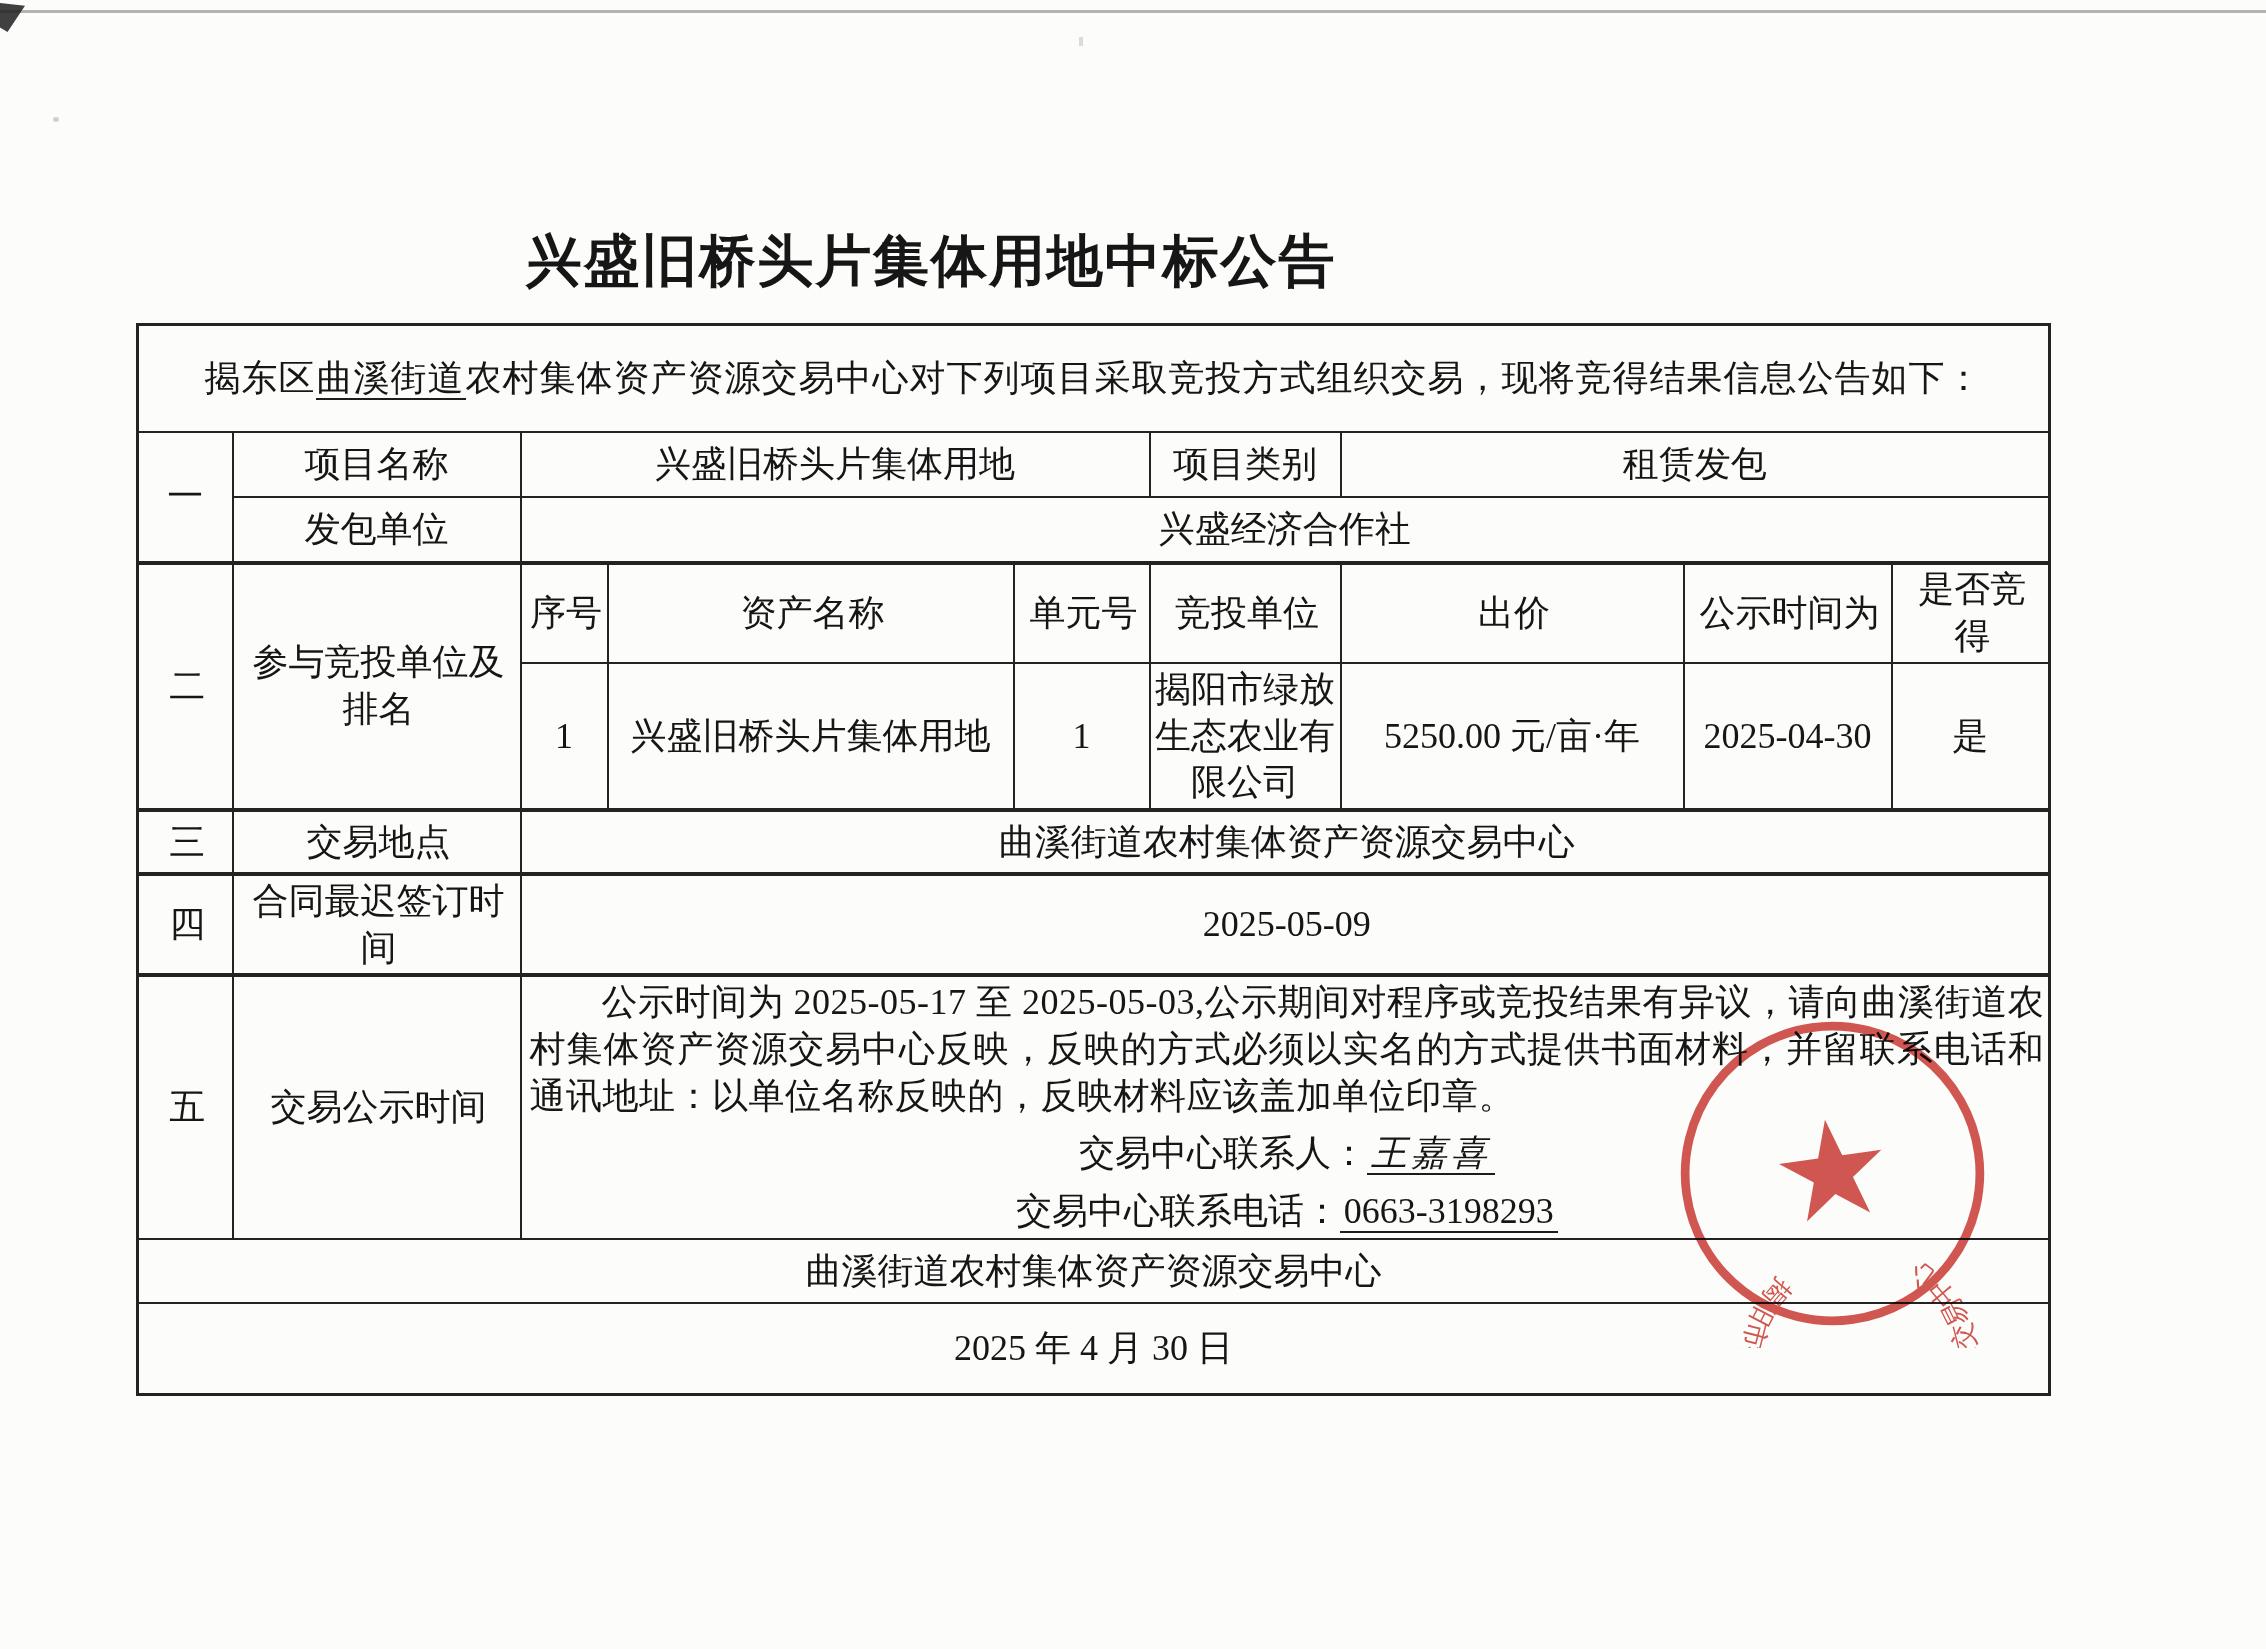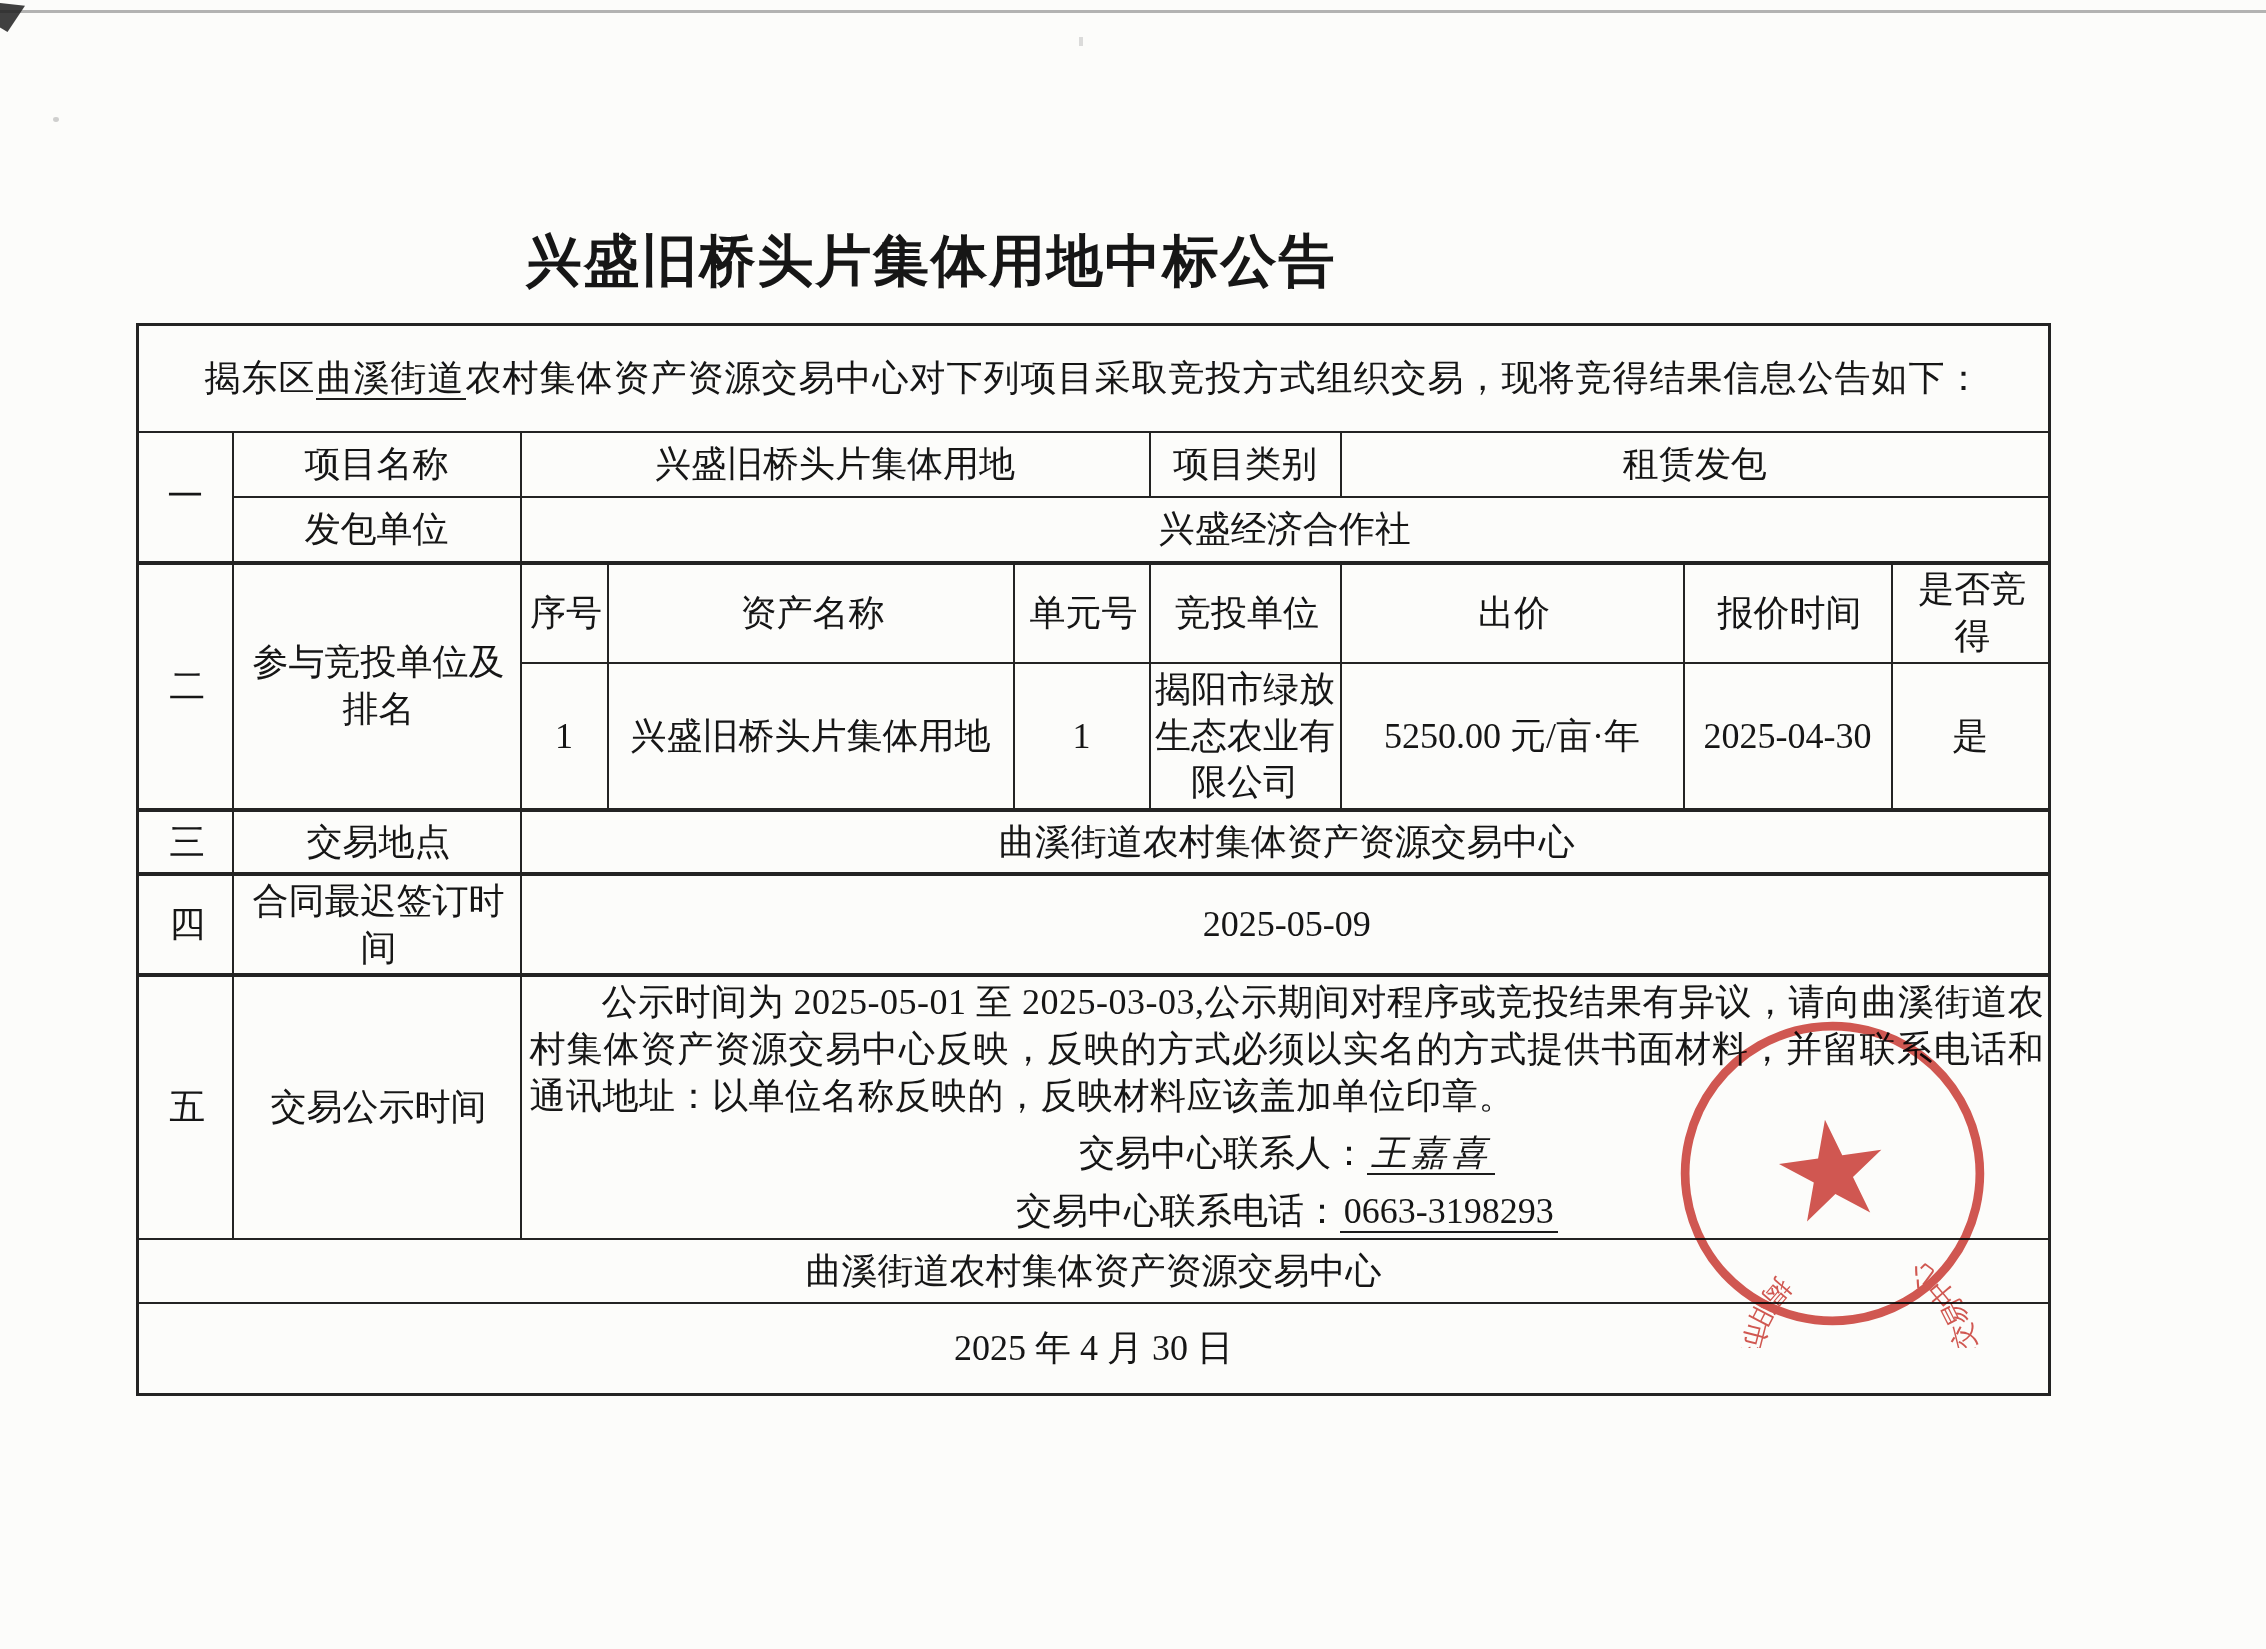--- a/index.html
+++ b/index.html
@@ -103,21 +103,21 @@
   </tr>
 
   <tr class="thick" style="height:68px">
     <td rowspan="2">二</td>
     <td rowspan="2">参与竞投单位及排名</td>
     <td class="tight">序号</td>
     <td>资产名称</td>
     <td class="tight">单元号</td>
     <td>竞投单位</td>
     <td>出价</td>
-    <td>报价时间</td>
+    <td>公示时间为</td>
     <td class="tight">是否竞得</td>
   </tr>
 
   <tr style="height:136px">
     <td>1</td>
     <td>兴盛旧桥头片集体用地</td>
     <td>1</td>
     <td>揭阳市绿放生态农业有限公司</td>
     <td class="nowrap">5250.00 元/亩·年</td>
     <td class="nowrap">2025-04-30</td>
@@ -133,21 +133,21 @@
   <tr class="thick" style="height:62px">
     <td>四</td>
     <td class="tight">合同最迟签订时间</td>
     <td colspan="7">2025-05-09</td>
   </tr>
 
   <tr class="thick" style="height:230px">
     <td>五</td>
     <td>交易公示时间</td>
     <td colspan="7" class="notice-cell">
-      <div class="notice">公示时间为 2025-05-01 至 2025-03-03,公示期间对程序或竞投结果有异议，请向曲溪街道农村集体资产资源交易中心反映，反映的方式必须以实名的方式提供书面材料，并留联系电话和通讯地址：以单位名称反映的，反映材料应该盖加单位印章。</div>
+      <div class="notice">公示时间为 2025-05-17 至 2025-05-03,公示期间对程序或竞投结果有异议，请向曲溪街道农村集体资产资源交易中心反映，反映的方式必须以实名的方式提供书面材料，并留联系电话和通讯地址：以单位名称反映的，反映材料应该盖加单位印章。</div>
       <div class="contact-line">
         <span>交易中心联系人：</span><span class="u contact-name">王嘉喜</span>
       </div>
       <div class="contact-line">
         <span>交易中心联系电话：</span><span class="u">0663-3198293</span>
       </div>
     </td>
   </tr>
 
   <tr style="height:64px">

